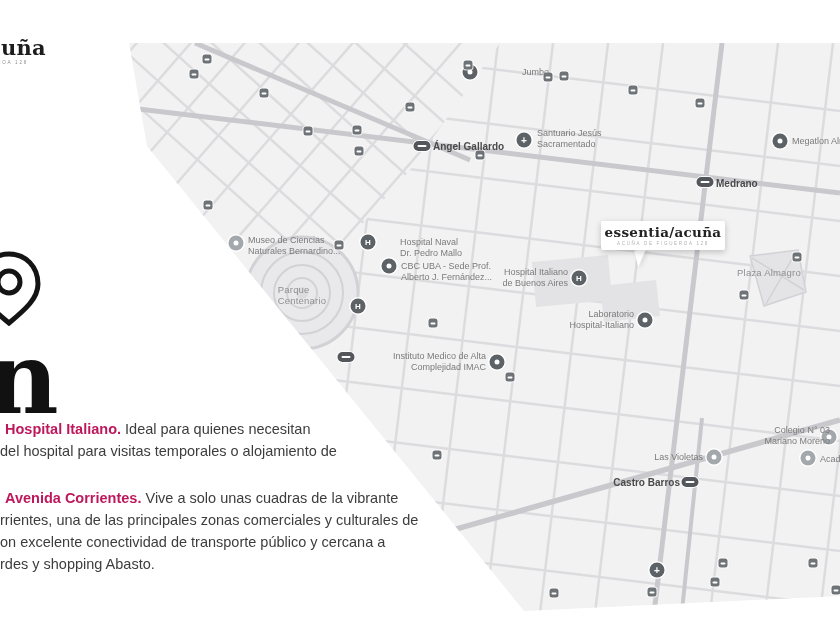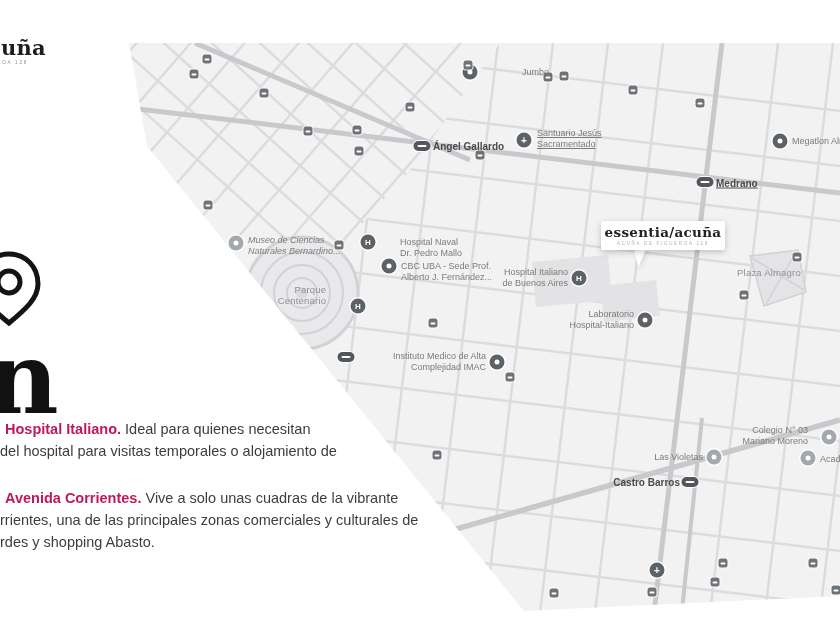--- a/index.html
+++ b/index.html
@@ -29,21 +29,21 @@
   
   .map{position:absolute;inset:0;
        clip-path:polygon(129px 43px,840px 43px,840px 596px,524px 611px,147px 146px);
        background:transparent;}
   .map svg{position:absolute;left:0;top:0;}
 
   
   .mlabel{position:absolute;transform:translateY(-50%);font-size:9px;line-height:11px;
        color:#7b7b7b;white-space:nowrap;}
   .mlabel.align-right{text-align:right;}
-  .mlabel.align-center{text-align:right;transform:translate(-50%,-50%);}
+  .mlabel.align-center{text-align:left;transform:translate(-50%,-50%);}
   .mlabel.style-station{font-weight:700;color:#4a4a4a;font-size:10px;}
   .mlabel.style-area{color:#8f9094;font-size:9.5px;letter-spacing:.2px;}
 
   
   .mk{position:absolute;transform:translate(-50%,-50%);display:flex;align-items:center;
       justify-content:center;box-sizing:border-box;}
   .mk-pin{width:15px;height:15px;border-radius:50%;box-shadow:0 0 0 1.5px rgba(255,255,255,.95);
       color:#fff;font-size:8px;font-weight:700;line-height:15px;text-align:center;}
   .mk-pin.dark{background:#5d6266;}
   .mk-pin.light{background:#a3a8ac;}
@@ -87,20 +87,21 @@
 <div class="big-letter">n</div>
 
 <div class="paragraphs" id="paragraphs">
     <div class="par">
       <div class="line first"><b>Hospital Italiano.</b> Ideal para quienes necesitan</div>
       <div class="line">del hospital para visitas temporales o alojamiento de</div>
     </div>
     <div class="par">
       <div class="line first"><b>Avenida Corrientes.</b> Vive a solo unas cuadras de la vibrante</div>
       <div class="line">rrientes, una de las principales zonas comerciales y culturales de</div>
+      <div class="line">on excelente conectividad de transporte público y cercana a</div>
       <div class="line">rdes y shopping Abasto.</div>
     </div>
   </div>
 
 <div class="map" id="map">
   <svg width="840" height="630" viewBox="0 0 840 630">
     <defs>
       <clipPath id="clipA">
           <polygon points="129,43 500,43 410,170 255,345 147,146"></polygon>
         </clipPath>
@@ -307,29 +308,29 @@
     <div class="mk mk-stop" style="left: 836px; top: 590px;">
       <i></i>
     </div>
     <div class="mk mk-stop" style="left: 554px; top: 593px;">
       <i></i>
     </div>
     <div class="mk mk-stop" style="left: 652px; top: 592px;">
       <i></i>
     </div>
     <div class="mlabel align-left style-poi" style="left: 500px; top: 72px; margin-left: 22px;">Jumbo</div>
-    <div class="mlabel align-left style-poi" style="left: 537px; top: 139px; text-decoration: underline;">Santuario Jesús<br>Sacramentado</div>
+    <div class="mlabel align-left style-poi" style="left: 537px; top: 139px;">Santuario Jesús<br>Sacramentado</div>
     <div class="mlabel align-left style-station" style="left: 433px; top: 146px;">Ángel Gallardo</div>
-    <div class="mlabel align-left style-station" style="left: 716px; top: 183px; text-decoration: underline;">Medrano</div>
+    <div class="mlabel align-left style-station" style="left: 716px; top: 183px;">Medrano</div>
     <div class="mlabel align-left style-poi" style="left: 792px; top: 141px;">Megatlon Almagro</div>
-    <div class="mlabel align-left style-poi" style="left: 248px; top: 246px; font-style: italic;">Museo de Ciencias<br>Naturales Bernardino...</div>
+    <div class="mlabel align-left style-poi" style="left: 248px; top: 246px;">Museo de Ciencias<br>Naturales Bernardino...</div>
     <div class="mlabel align-left style-poi" style="left: 400px; top: 248px;">Hospital Naval<br>Dr. Pedro Mallo</div>
     <div class="mlabel align-left style-poi" style="left: 401px; top: 272px;">CBC UBA - Sede Prof.<br>Alberto J. Fernández...</div>
     <div class="mlabel align-right style-poi" style="right: 272px; top: 278px;">Hospital Italiano<br>de Buenos Aires</div>
     <div class="mlabel align-right style-poi" style="right: 206px; top: 320px;">Laboratorio<br>Hospital-Italiano</div>
     <div class="mlabel align-right style-poi" style="right: 354px; top: 362px;">Instituto Medico de Alta<br>Complejidad IMAC</div>
     <div class="mlabel align-center style-area" style="left: 302px; top: 295px;">Parque<br>Centenario</div>
     <div class="mlabel align-center style-area" style="left: 769px; top: 272px;">Plaza Almagro</div>
     <div class="mlabel align-right style-poi" style="right: 137px; top: 457px;">Las Violetas</div>
     <div class="mlabel align-right style-station" style="right: 160px; top: 482px;">Castro Barros</div>
-    <div class="mlabel align-right style-poi" style="right: 32px; top: 436px;">Colegio N° 03<br>Mariano Moreno</div>
+    <div class="mlabel align-right style-poi" style="right: 10px; top: 436px;">Colegio N° 03<br>Mariano Moreno</div>
     <div class="mlabel align-left style-poi" style="left: 820px; top: 459px;">Acad</div>
   </div>
 
 </body></html>

